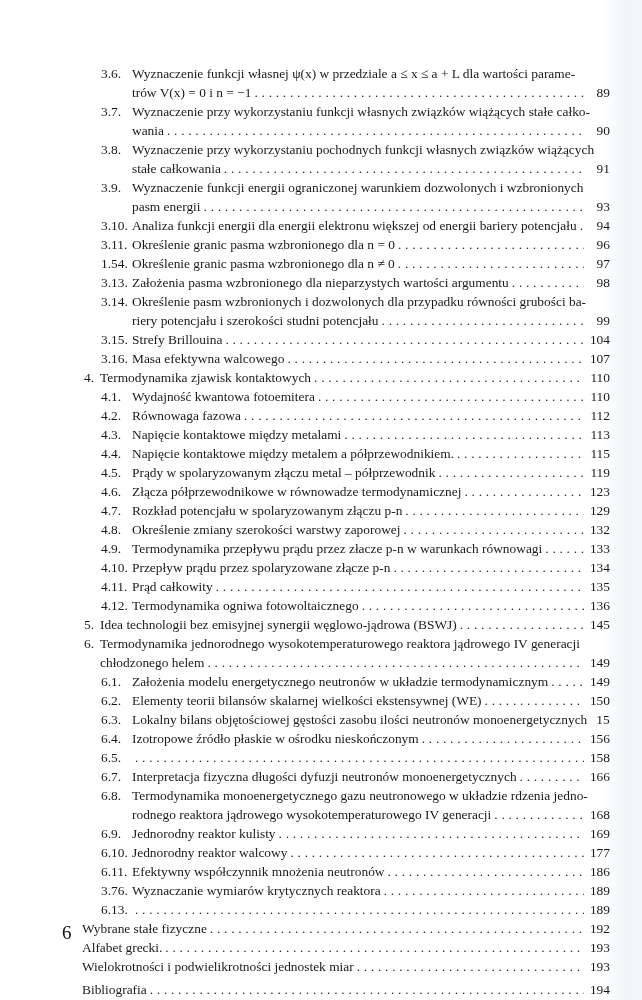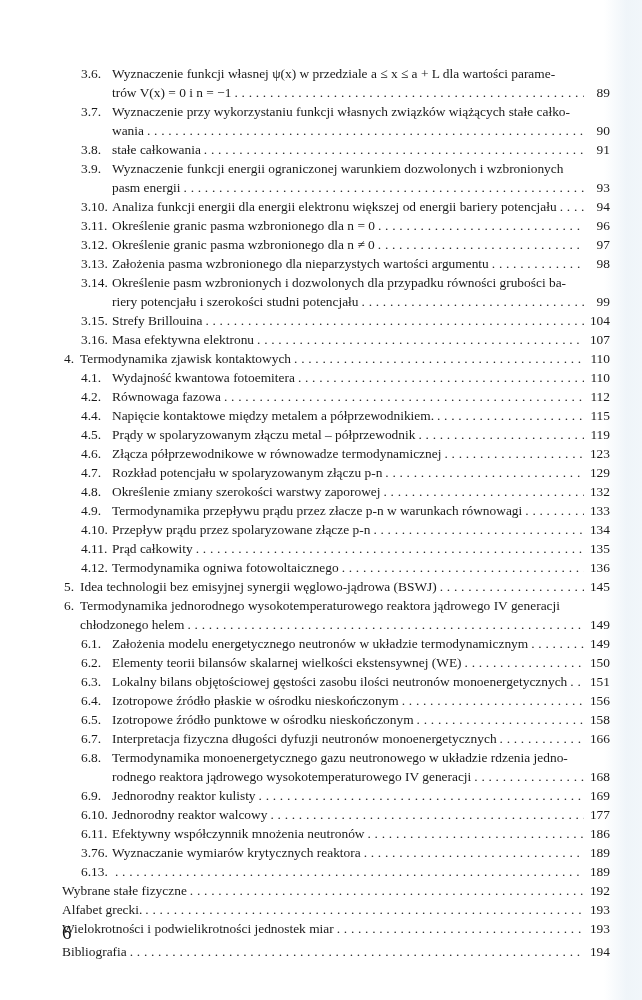--- a/index.html
+++ b/index.html
@@ -12,21 +12,21 @@
   }
   .edge-tint {
     position: absolute; top: 0; right: 0; width: 38px; height: 1000px;
     background: linear-gradient(to right, rgba(255,255,255,0) 0%, rgba(226,236,244,0.55) 60%, rgba(232,240,247,0.6) 100%);
     pointer-events: none;
   }
   .toc {
     position: absolute; left: 62px; top: 64px; width: 548px;
     font-size: 13.4px; line-height: 19px;
   }
-  .row { position: relative; }
+  .row { position: relative; margin-left: 20px; }
   .line { display: flex; align-items: baseline; white-space: nowrap; }
   .num { flex: 0 0 auto; }
   .title-wrap { flex: 1 1 auto; min-width: 0; }
   .first-line { display: block; white-space: nowrap; overflow: hidden; }
   .last-line { display: flex; align-items: baseline; white-space: nowrap; overflow: hidden; font-family: Liberation Serif, serif; }
   .last-text { flex: 0 0 auto; }
   .leader {
     flex: 1 1 auto; overflow: hidden; white-space: nowrap;
     margin: 0 4px 0 3px; letter-spacing: 3.2px; color: #2a2a2a;
   }
@@ -79,20 +79,21 @@
             <span class="leader"></span>
             <span class="page">90</span>
           </div>
         </div>
       </div>
     </div>
     <div class="row lvl-sub">
       <div class="line">
         <span class="num">3.8.</span>
         <div class="title-wrap">
+          <span class="first-line">Wyznaczenie przy wykorzystaniu pochodnych funkcji własnych związków wiążących</span>
           <div class="last-line">
             <span class="last-text">stałe całkowania</span>
             <span class="leader"></span>
             <span class="page">91</span>
           </div>
         </div>
       </div>
     </div>
     <div class="row lvl-sub">
       <div class="line">
@@ -126,21 +127,21 @@
           <div class="last-line">
             <span class="last-text">Określenie granic pasma wzbronionego dla n = 0</span>
             <span class="leader"></span>
             <span class="page">96</span>
           </div>
         </div>
       </div>
     </div>
     <div class="row lvl-sub">
       <div class="line">
-        <span class="num">3.12.</span>
+        <span class="num">1.54.</span>
         <div class="title-wrap">
           <div class="last-line">
             <span class="last-text">Określenie granic pasma wzbronionego dla n ≠ 0</span>
             <span class="leader"></span>
             <span class="page">97</span>
           </div>
         </div>
       </div>
     </div>
     <div class="row lvl-sub">
@@ -178,21 +179,21 @@
             <span class="page">104</span>
           </div>
         </div>
       </div>
     </div>
     <div class="row lvl-sub">
       <div class="line">
         <span class="num">3.16.</span>
         <div class="title-wrap">
           <div class="last-line">
-            <span class="last-text">Masa efektywna elektronu</span>
+            <span class="last-text">Masa efektywna walcowego</span>
             <span class="leader"></span>
             <span class="page">107</span>
           </div>
         </div>
       </div>
     </div>
     <div class="row lvl-ch">
       <div class="line">
         <span class="num">4.</span>
         <div class="title-wrap">
@@ -223,20 +224,32 @@
           <div class="last-line">
             <span class="last-text">Równowaga fazowa</span>
             <span class="leader"></span>
             <span class="page">112</span>
           </div>
         </div>
       </div>
     </div>
     <div class="row lvl-sub">
       <div class="line">
+        <span class="num">4.3.</span>
+        <div class="title-wrap">
+          <div class="last-line">
+            <span class="last-text">Napięcie kontaktowe między metalami</span>
+            <span class="leader"></span>
+            <span class="page">113</span>
+          </div>
+        </div>
+      </div>
+    </div>
+    <div class="row lvl-sub">
+      <div class="line">
         <span class="num">4.4.</span>
         <div class="title-wrap">
           <div class="last-line">
             <span class="last-text">Napięcie kontaktowe między metalem a półprzewodnikiem.</span>
             <span class="leader"></span>
             <span class="page">115</span>
           </div>
         </div>
       </div>
     </div>
@@ -407,21 +420,20 @@
             <span class="page">156</span>
           </div>
         </div>
       </div>
     </div>
     <div class="row lvl-sub">
       <div class="line">
         <span class="num">6.5.</span>
         <div class="title-wrap">
           <div class="last-line">
-            <span class="last-text">Izotropowe źródło punktowe w ośrodku nieskończonym</span>
             <span class="leader"></span>
             <span class="page">158</span>
           </div>
         </div>
       </div>
     </div>
     <div class="row lvl-sub">
       <div class="line">
         <span class="num">6.7.</span>
         <div class="title-wrap">

